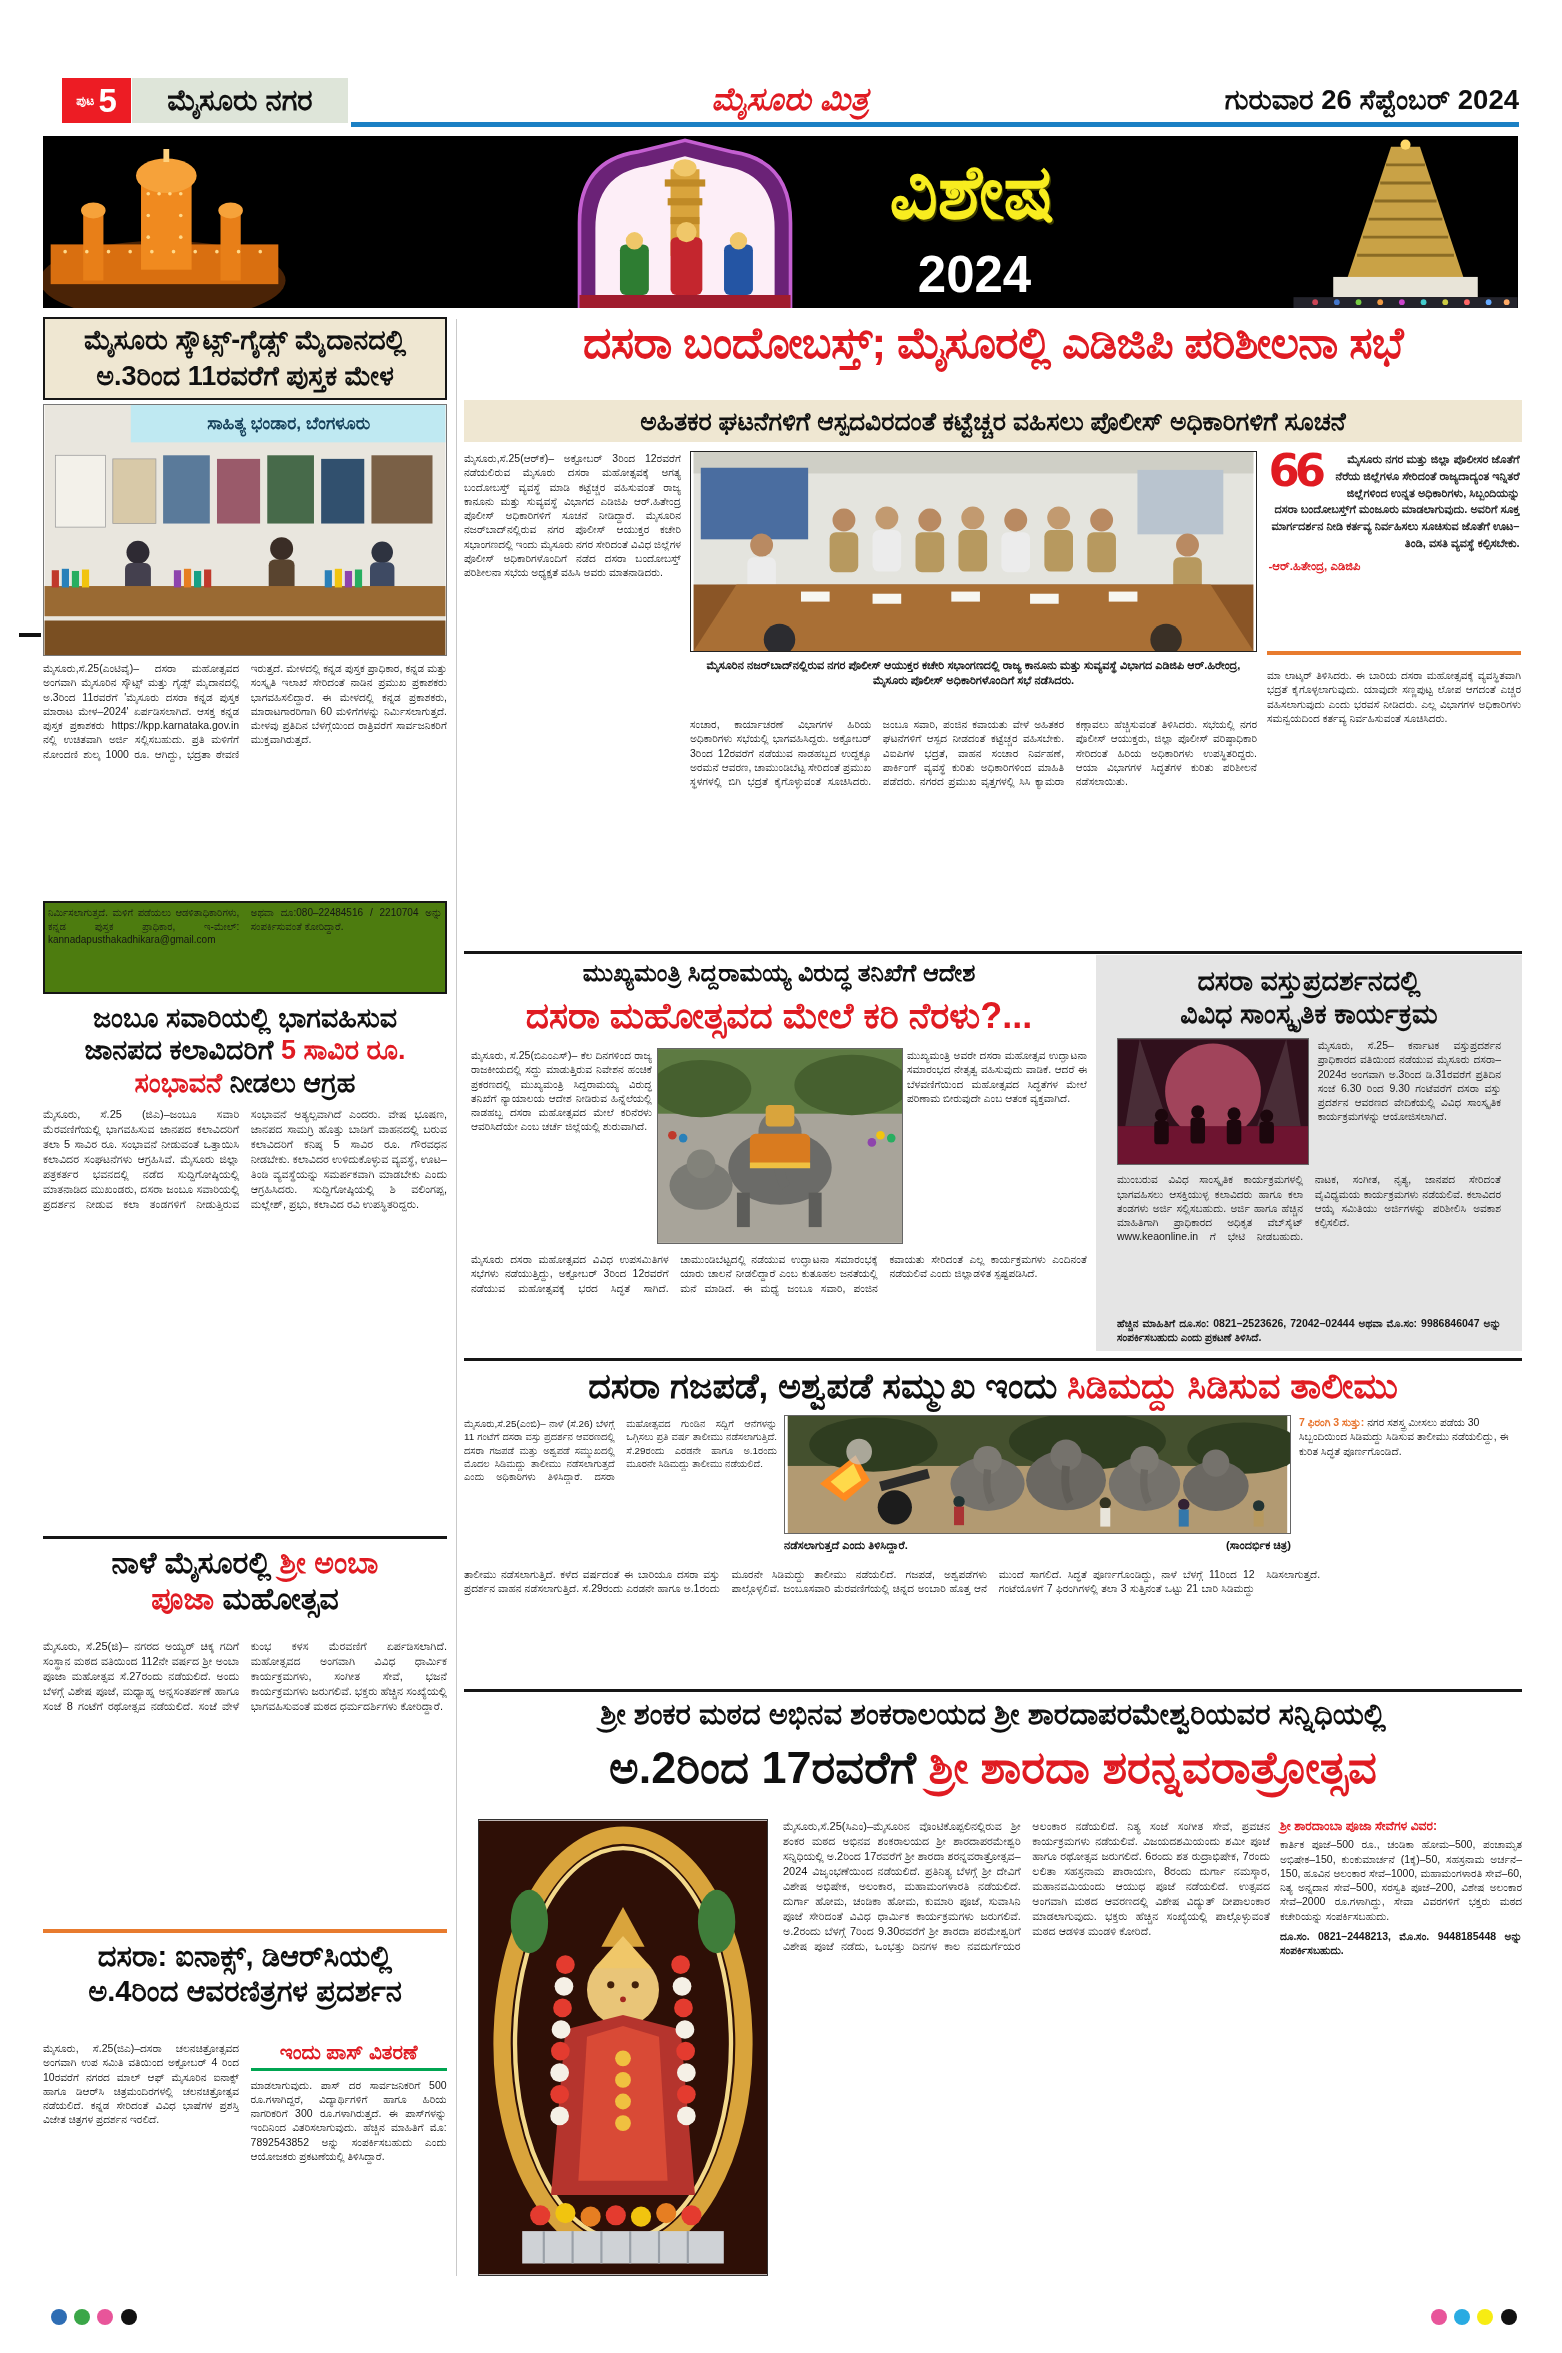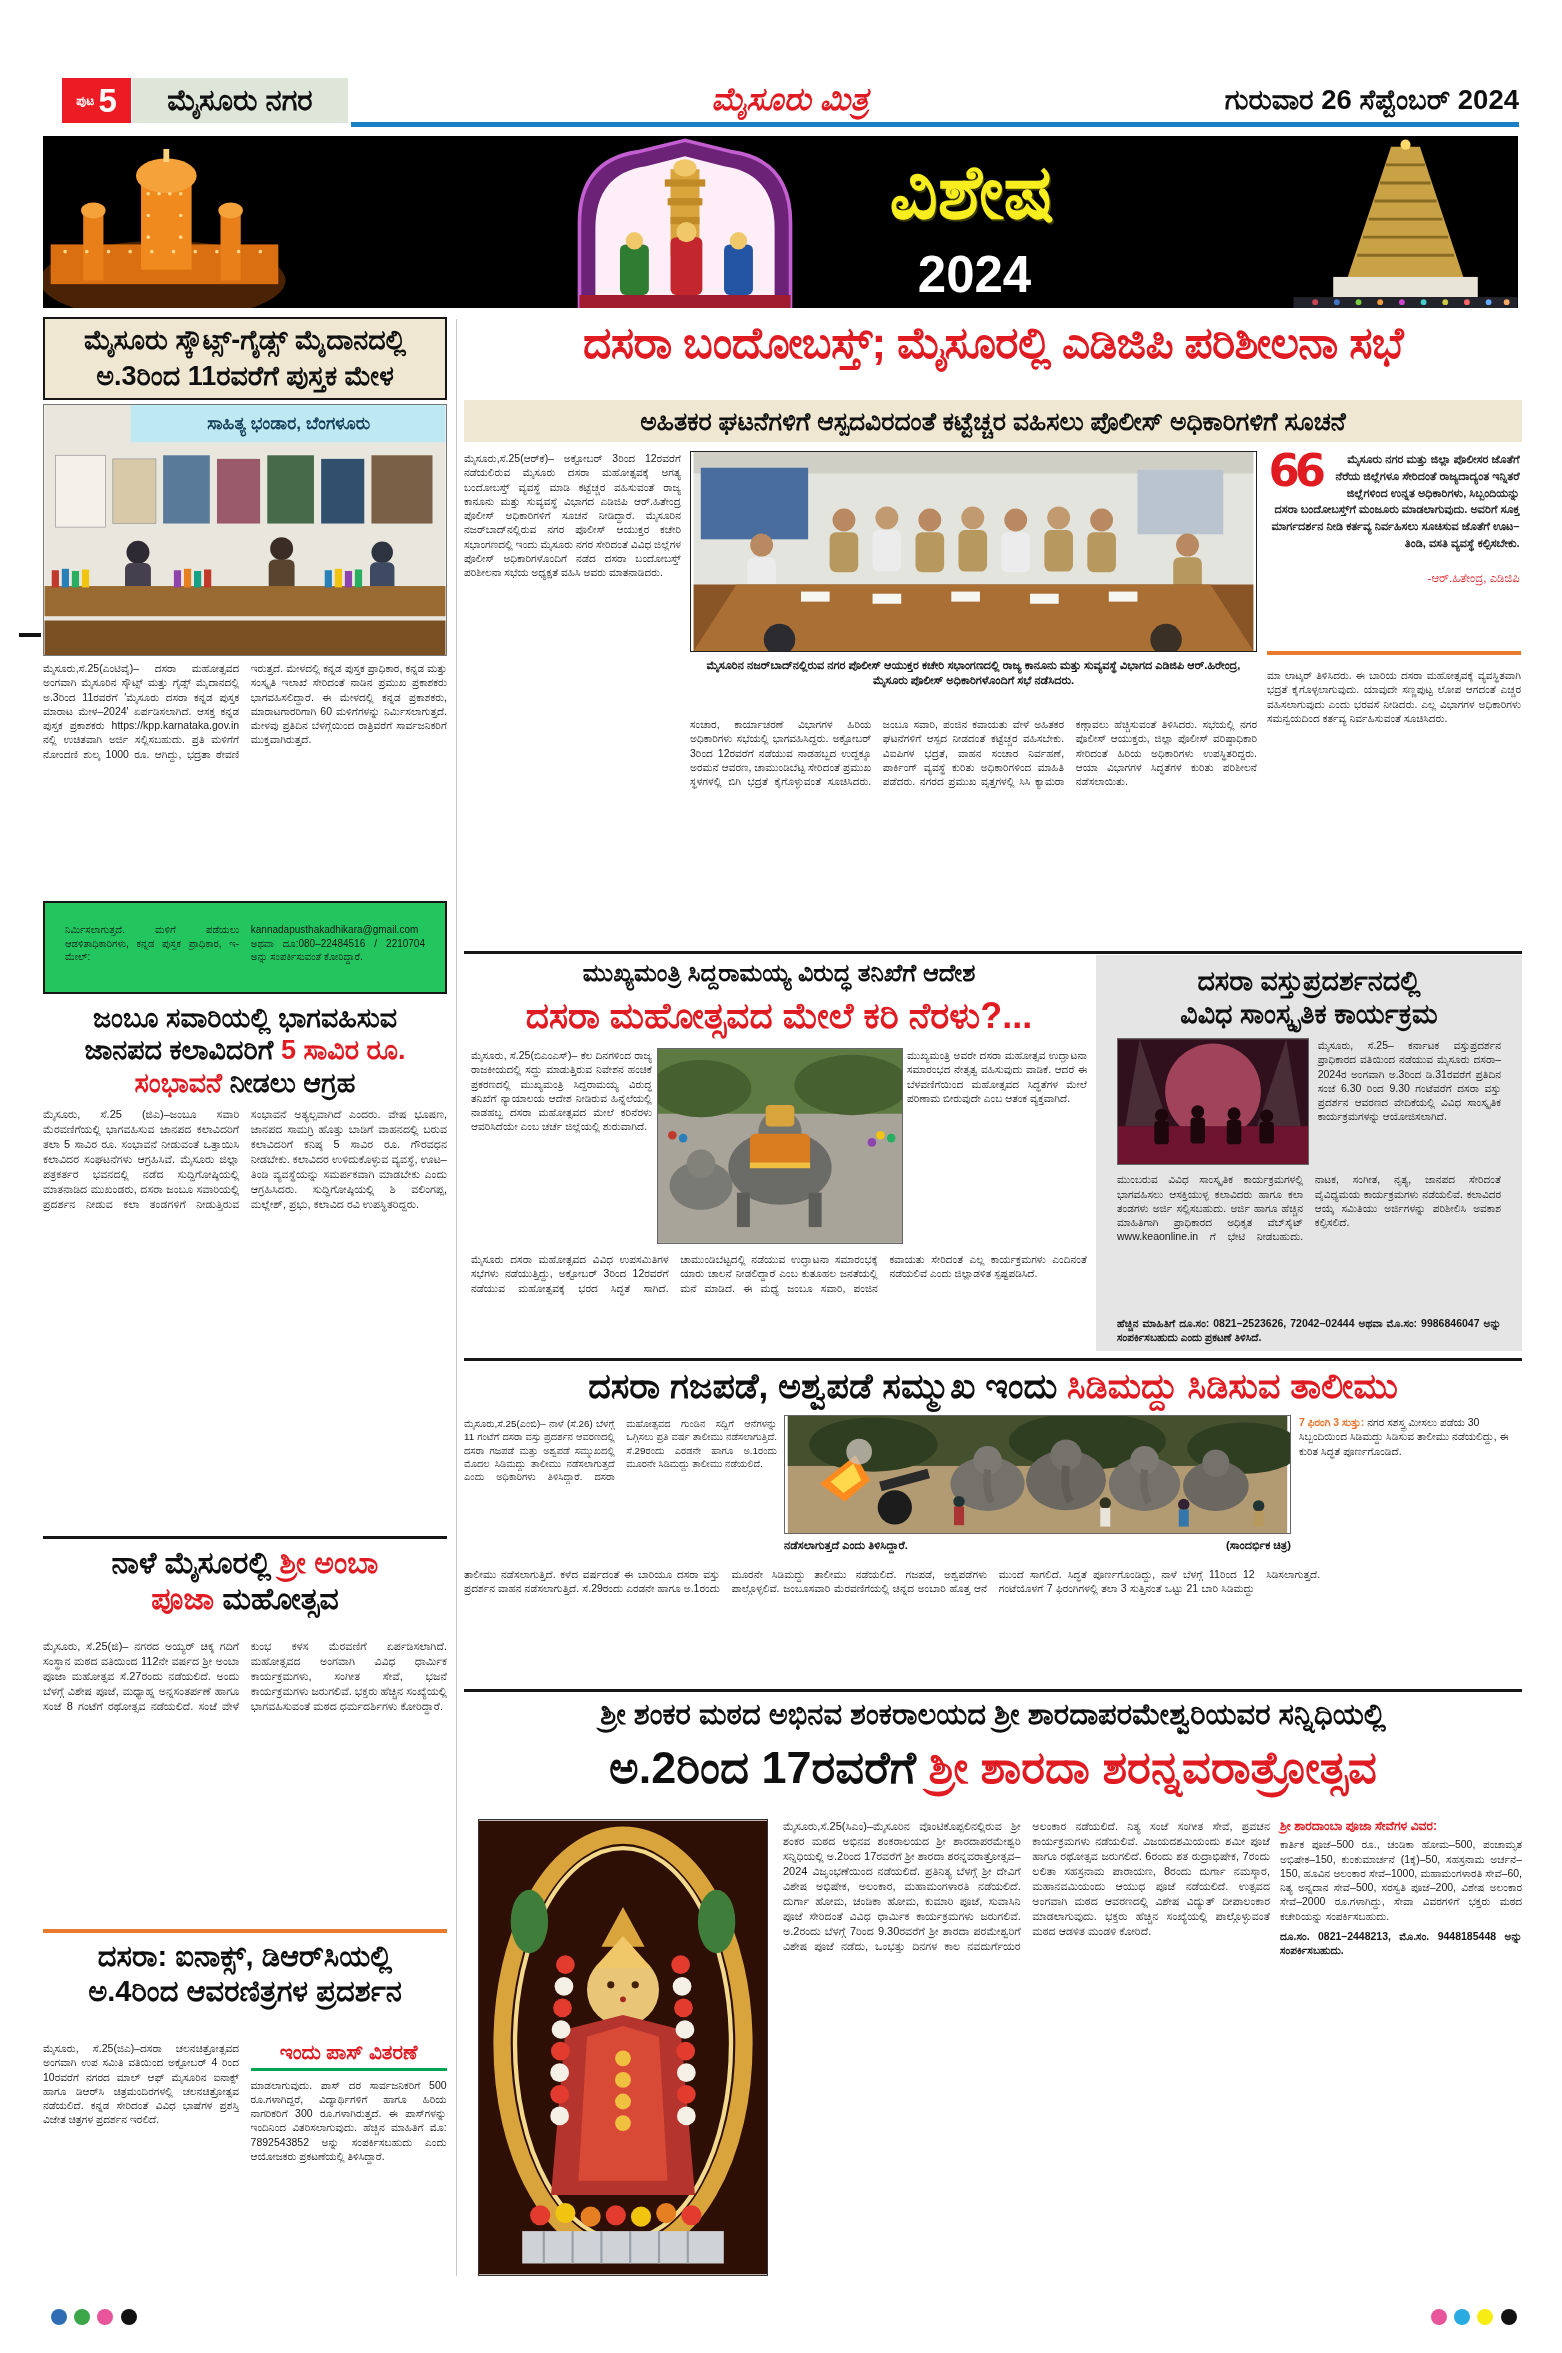--- a/index.html
+++ b/index.html
@@ -17,21 +17,21 @@
            text-align:center;line-height:1.3;color:#101010;display:flex;align-items:center;justify-content:center;padding:2.9px}
   .hl-main{font-size:44px;font-weight:bold;color:#e01b22;text-align:center;line-height:1.05;letter-spacing:-0.7px}
   .subbar{background:#efe7d2;font-size:25px;font-weight:bold;text-align:center;line-height:42px;color:#101010}
   .hl2{font-weight:bold;text-align:center;color:#101010;line-height:1.2}
   .red{color:#e01b22}
   .blk{color:#101010}
   .cap{font-weight:bold;font-size:11.2px;text-align:center;line-height:1.35;color:#111}
   .quote-box{border-bottom:4.3px solid #e87b2e;padding:0 1.4px}
   .qmark{float:left;color:#e01b22;font-size:45px;font-weight:900;line-height:.75;margin:2.9px 7.2px 0 0;letter-spacing:-5px;font-family:"DejaVu Sans",sans-serif}
   .qtext{font-size:11.2px;font-weight:bold;line-height:1.5;color:#222;text-align:right}
-  .qattr{color:#e01b22;font-weight:normal;text-align:right;font-size:11.6px;margin-top:19px}
+  .qattr{color:#e01b22;font-weight:bold;text-align:left;font-size:11.6px;margin-top:7px}
   .expo{background:#e5e5e5;padding:10px 21px}
   .expo-h{font-size:27px;font-weight:bold;text-align:center;line-height:1.22;color:#101010}
   .grule{height:3.6px;background:#00a551;margin:3.6px 0 6.5px}
   .dot{width:16px;height:16px;border-radius:50%;display:inline-block;margin-right:7.2px}
   .pgbox{background:#ed1c24;color:#fff;display:flex;align-items:center;justify-content:center;gap:4.3px}
   .secbox{background:#dee5d9;color:#101010;display:flex;align-items:center;justify-content:center;font-size:29px;font-weight:bold}
   .paper{color:#e01b22;font-weight:bold;font-style:italic;font-size:32px;text-align:center}
   .dateline{font-size:27.5px;font-weight:bold;color:#101010;text-align:right}
   .banner{background:#000}
   .byell{color:#f8ed1f;font-weight:bold;text-align:center;text-shadow:1.4px 2.2px 0 #3a3a00}
@@ -174,21 +174,21 @@
           <rect x="222" y="229" width="10" height="25" fill="#c0392b"></rect>
         <rect x="390" y="230" width="10" height="24" fill="#2980b9"></rect>
           <rect x="404" y="228" width="10" height="26" fill="#f1c40f"></rect>
         <rect x="418" y="231" width="10" height="23" fill="#8e44ad"></rect>
           <rect x="432" y="229" width="10" height="25" fill="#27ae60"></rect>
       </g>
       <rect x="0" y="300" width="558" height="48" fill="#7a4f22"></rect>
     </svg>
   </div>
   <div class="abs jtxt c2" style="left:43px;top:661px;width:404px;height:238px">ಮೈಸೂರು,ಸೆ.25(ಎಂಟಿವೈ)– ದಸರಾ ಮಹೋತ್ಸವದ ಅಂಗವಾಗಿ ಮೈಸೂರಿನ ಸ್ಕೌಟ್ಸ್ ಮತ್ತು ಗೈಡ್ಸ್ ಮೈದಾನದಲ್ಲಿ ಅ.3ರಿಂದ 11ರವರೆಗೆ 'ಮೈಸೂರು ದಸರಾ ಕನ್ನಡ ಪುಸ್ತಕ ಮಾರಾಟ ಮೇಳ–2024' ಏರ್ಪಡಿಸಲಾಗಿದೆ. ಆಸಕ್ತ ಕನ್ನಡ ಪುಸ್ತಕ ಪ್ರಕಾಶಕರು https://kpp.karnataka.gov.in ನಲ್ಲಿ ಉಚಿತವಾಗಿ ಅರ್ಜಿ ಸಲ್ಲಿಸಬಹುದು. ಪ್ರತಿ ಮಳಿಗೆಗೆ ನೋಂದಣಿ ಶುಲ್ಕ 1000 ರೂ. ಆಗಿದ್ದು, ಭದ್ರತಾ ಠೇವಣಿ ಇರುತ್ತದೆ. ಮೇಳದಲ್ಲಿ ಕನ್ನಡ ಪುಸ್ತಕ ಪ್ರಾಧಿಕಾರ, ಕನ್ನಡ ಮತ್ತು ಸಂಸ್ಕೃತಿ ಇಲಾಖೆ ಸೇರಿದಂತೆ ನಾಡಿನ ಪ್ರಮುಖ ಪ್ರಕಾಶಕರು ಭಾಗವಹಿಸಲಿದ್ದಾರೆ. ಈ ಮೇಳದಲ್ಲಿ ಕನ್ನಡ ಪ್ರಕಾಶಕರು, ಮಾರಾಟಗಾರರಿಗಾಗಿ 60 ಮಳಿಗೆಗಳನ್ನು ನಿರ್ಮಿಸಲಾಗುತ್ತದೆ. ಮೇಳವು ಪ್ರತಿದಿನ ಬೆಳಗ್ಗೆಯಿಂದ ರಾತ್ರಿವರೆಗೆ ಸಾರ್ವಜನಿಕರಿಗೆ ಮುಕ್ತವಾಗಿರುತ್ತದೆ.</div>
-  <div class="abs jtxt c2" style="left:43px;top:901px;width:404px;height:93px;background:#22c55e;border:2.2px solid #161616;padding:20px;font-size:10px">ನಿರ್ಮಿಸಲಾಗುತ್ತದೆ. ಮಳಿಗೆ ಪಡೆಯಲು ಆಡಳಿತಾಧಿಕಾರಿಗಳು, ಕನ್ನಡ ಪುಸ್ತಕ ಪ್ರಾಧಿಕಾರ, ಇ-ಮೇಲ್: kannadapusthakadhikara@gmail.com ಅಥವಾ ದೂ:080–22484516 / 2210704 ಅನ್ನು ಸಂಪರ್ಕಿಸುವಂತೆ ಕೋರಿದ್ದಾರೆ.</div>
+  <div class="abs jtxt c2" style="left:43px;top:901px;width:404px;height:93px;background:#4d7c0f;border:2.2px solid #161616;padding:3px;font-size:10px">ನಿರ್ಮಿಸಲಾಗುತ್ತದೆ. ಮಳಿಗೆ ಪಡೆಯಲು ಆಡಳಿತಾಧಿಕಾರಿಗಳು, ಕನ್ನಡ ಪುಸ್ತಕ ಪ್ರಾಧಿಕಾರ, ಇ-ಮೇಲ್: kannadapusthakadhikara@gmail.com ಅಥವಾ ದೂ:080–22484516 / 2210704 ಅನ್ನು ಸಂಪರ್ಕಿಸುವಂತೆ ಕೋರಿದ್ದಾರೆ.</div>
 
   <div class="abs hl2" style="left:43px;top:1002px;width:404px;font-size:27px">
     <div>ಜಂಬೂ ಸವಾರಿಯಲ್ಲಿ ಭಾಗವಹಿಸುವ</div>
     <div><span class="blk">ಜಾನಪದ ಕಲಾವಿದರಿಗೆ </span><span class="red">5 ಸಾವಿರ ರೂ.</span></div>
     <div><span class="red">ಸಂಭಾವನೆ</span><span class="blk"> ನೀಡಲು ಆಗ್ರಹ</span></div>
   </div>
   <div class="abs jtxt c2" style="left:43px;top:1107px;width:404px;height:425px;font-size:11px">ಮೈಸೂರು, ಸೆ.25 (ಜಿಎ)–ಜಂಬೂ ಸವಾರಿ ಮೆರವಣಿಗೆಯಲ್ಲಿ ಭಾಗವಹಿಸುವ ಜಾನಪದ ಕಲಾವಿದರಿಗೆ ತಲಾ 5 ಸಾವಿರ ರೂ. ಸಂಭಾವನೆ ನೀಡುವಂತೆ ಒತ್ತಾಯಿಸಿ ಕಲಾವಿದರ ಸಂಘಟನೆಗಳು ಆಗ್ರಹಿಸಿವೆ. ಮೈಸೂರು ಜಿಲ್ಲಾ ಪತ್ರಕರ್ತರ ಭವನದಲ್ಲಿ ನಡೆದ ಸುದ್ದಿಗೋಷ್ಠಿಯಲ್ಲಿ ಮಾತನಾಡಿದ ಮುಖಂಡರು, ದಸರಾ ಜಂಬೂ ಸವಾರಿಯಲ್ಲಿ ಪ್ರದರ್ಶನ ನೀಡುವ ಕಲಾ ತಂಡಗಳಿಗೆ ನೀಡುತ್ತಿರುವ ಸಂಭಾವನೆ ಅತ್ಯಲ್ಪವಾಗಿದೆ ಎಂದರು. ವೇಷ ಭೂಷಣ, ಜಾನಪದ ಸಾಮಗ್ರಿ ಹೊತ್ತು ಬಾಡಿಗೆ ವಾಹನದಲ್ಲಿ ಬರುವ ಕಲಾವಿದರಿಗೆ ಕನಿಷ್ಠ 5 ಸಾವಿರ ರೂ. ಗೌರವಧನ ನೀಡಬೇಕು. ಕಲಾವಿದರ ಉಳಿದುಕೊಳ್ಳುವ ವ್ಯವಸ್ಥೆ, ಊಟ–ತಿಂಡಿ ವ್ಯವಸ್ಥೆಯನ್ನು ಸಮರ್ಪಕವಾಗಿ ಮಾಡಬೇಕು ಎಂದು ಆಗ್ರಹಿಸಿದರು. ಸುದ್ದಿಗೋಷ್ಠಿಯಲ್ಲಿ ಶಿ ವಲಿಂಗಪ್ಪ, ಮಲ್ಲೇಶ್, ಪ್ರಭು, ಕಲಾವಿದ ರವಿ ಉಪಸ್ಥಿತರಿದ್ದರು.</div>
   <div class="abs rule" style="left:43px;top:1536px;width:404px;height:2.9px"></div>
 
   <div class="abs hl2" style="left:43px;top:1545px;width:404px;font-size:30px">

